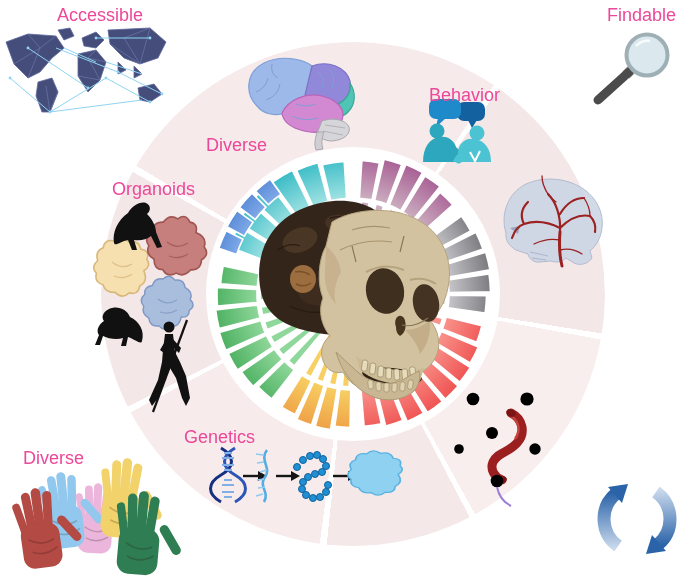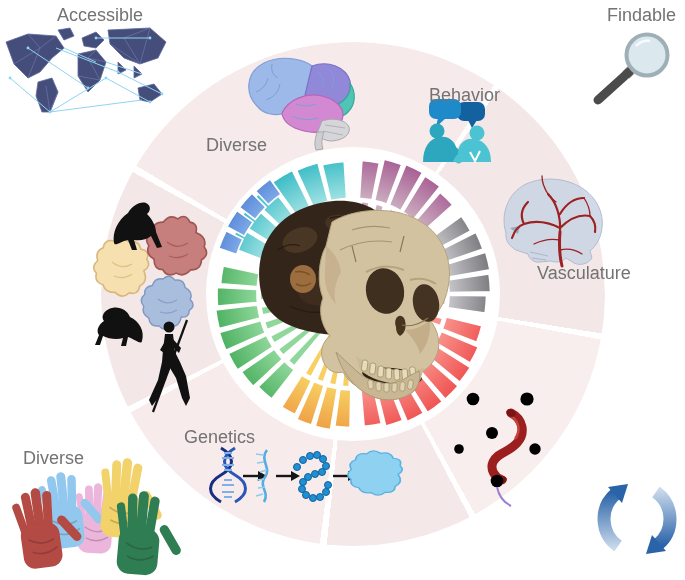--- a/index.html
+++ b/index.html
@@ -10,34 +10,34 @@
           #f6eaea 0deg 34deg, #ffffff 34deg 35.4deg,
           #f3e7e7 35.4deg 99deg, #ffffff 99deg 100.4deg,
           #f8eeee 100.4deg 151deg, #ffffff 151deg 152.4deg,
           #f4e8e8 152.4deg 186deg, #ffffff 186deg 187.6deg,
           #f7ebeb 187.6deg 242deg, #ffffff 242deg 243.4deg,
           #f3e7e7 243.4deg 299deg, #ffffff 299deg 300.6deg,
           #f6eaea 300.6deg 360deg);
         -webkit-mask-image:radial-gradient(circle,#000 0 86%,transparent 99%);
         mask-image:radial-gradient(circle,#000 0 86%,transparent 99%);}
   svg#scene{position:absolute;left:0;top:0;}
-  .label{position:absolute;font-size:18px;font-weight:500;color:#737373;white-space:nowrap;z-index:5;}
+  .label{position:absolute;font-size:18px;font-weight:500;color:#ec4899;white-space:nowrap;z-index:5;}
 </style>
 </head>
 <body>
 
 <div id="stage">
 
   <div class="disc"></div>
 
   <div class="label" style="left:57px;top:5px">Accessible</div>
   <div class="label" style="left:607px;top:5px">Findable</div>
   <div class="label" style="left:206px;top:135px">Diverse</div>
   <div class="label" style="left:429px;top:85px">Behavior</div>
-  <div class="label" style="left:537px;top:263px">Vasculature</div>
+  <div class="label" style="left:112px;top:179px">Organoids</div>
   <div class="label" style="left:184px;top:427px">Genetics</div>
   <div class="label" style="left:23px;top:448px">Diverse</div>
 
   <svg id="scene" width="685" height="580" viewBox="0 0 685 580">
     <defs id="scene-defs">
       <path id="blob" d="M21 -2 Q27 -8 21 -13 Q22 -22 13 -21 Q9 -29 0 -25 Q-8 -30 -13 -22 Q-23 -22 -22 -13 Q-29 -8 -24 0 Q-29 8 -22 12 Q-22 21 -13 21 Q-9 28 0 25 Q8 30 13 22 Q22 22 21 13 Q28 7 21 -2 Z"></path>
       <g id="hand">
         <rect x="-24" y="-28" width="7.5" height="33" rx="3.7" transform="rotate(-12 -20 -28)"></rect>
         <rect x="-14" y="-37" width="8.5" height="41" rx="4.2" transform="rotate(-4 -10 -37)"></rect>
         <rect x="-4" y="-40" width="9" height="44" rx="4.5"></rect>

